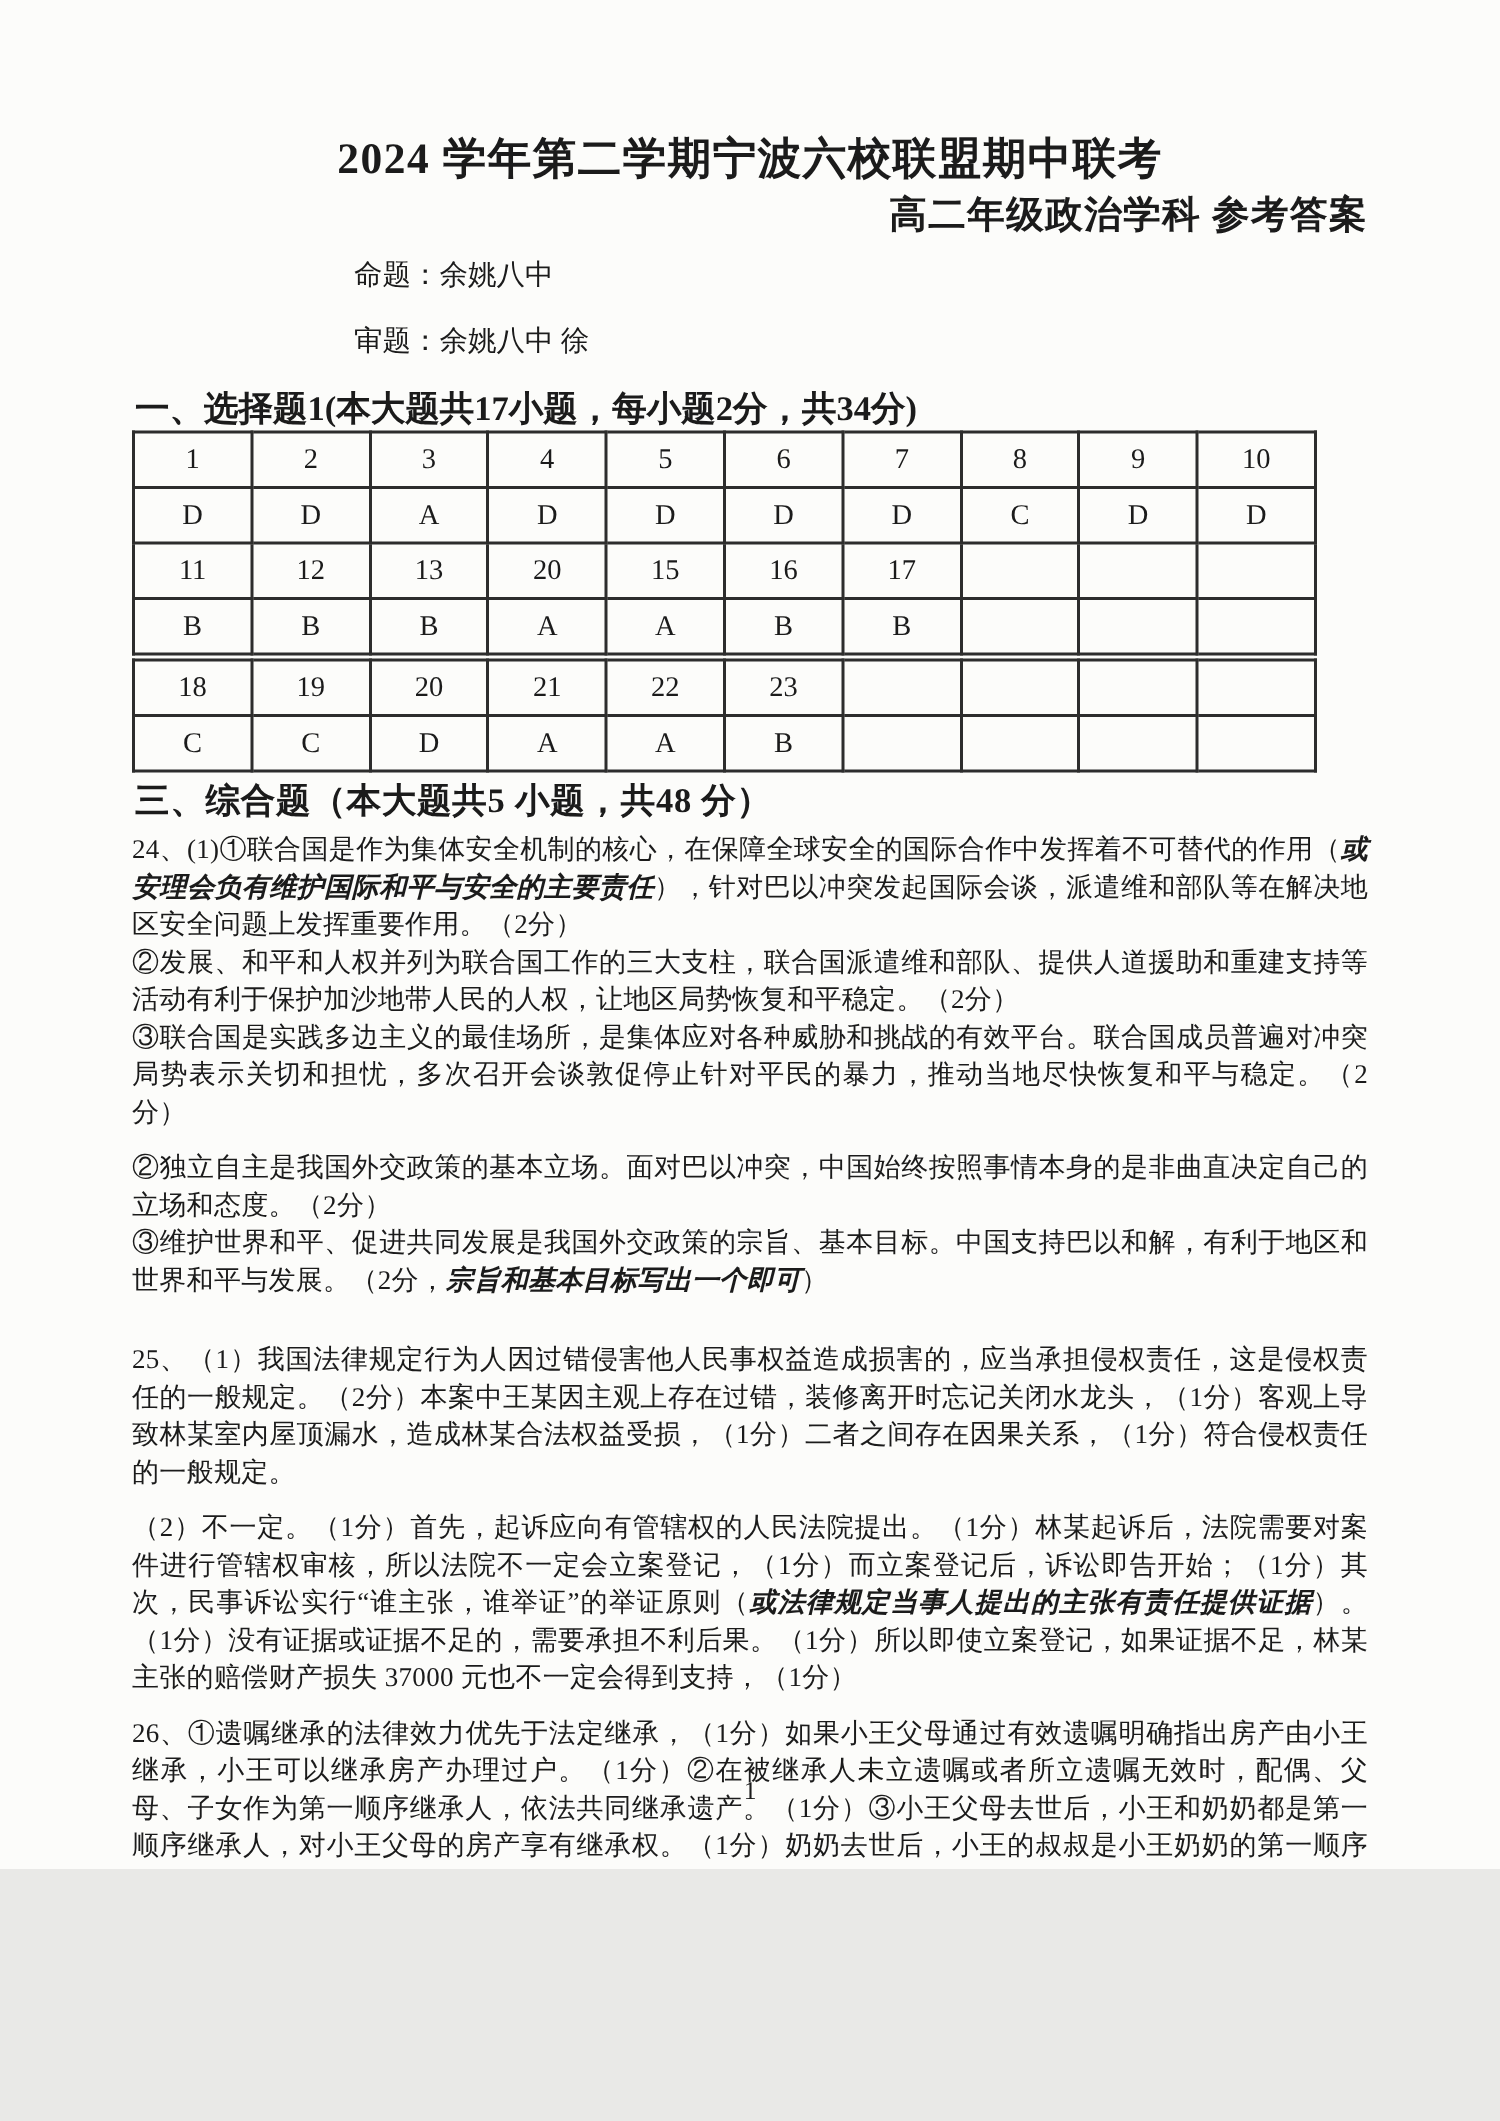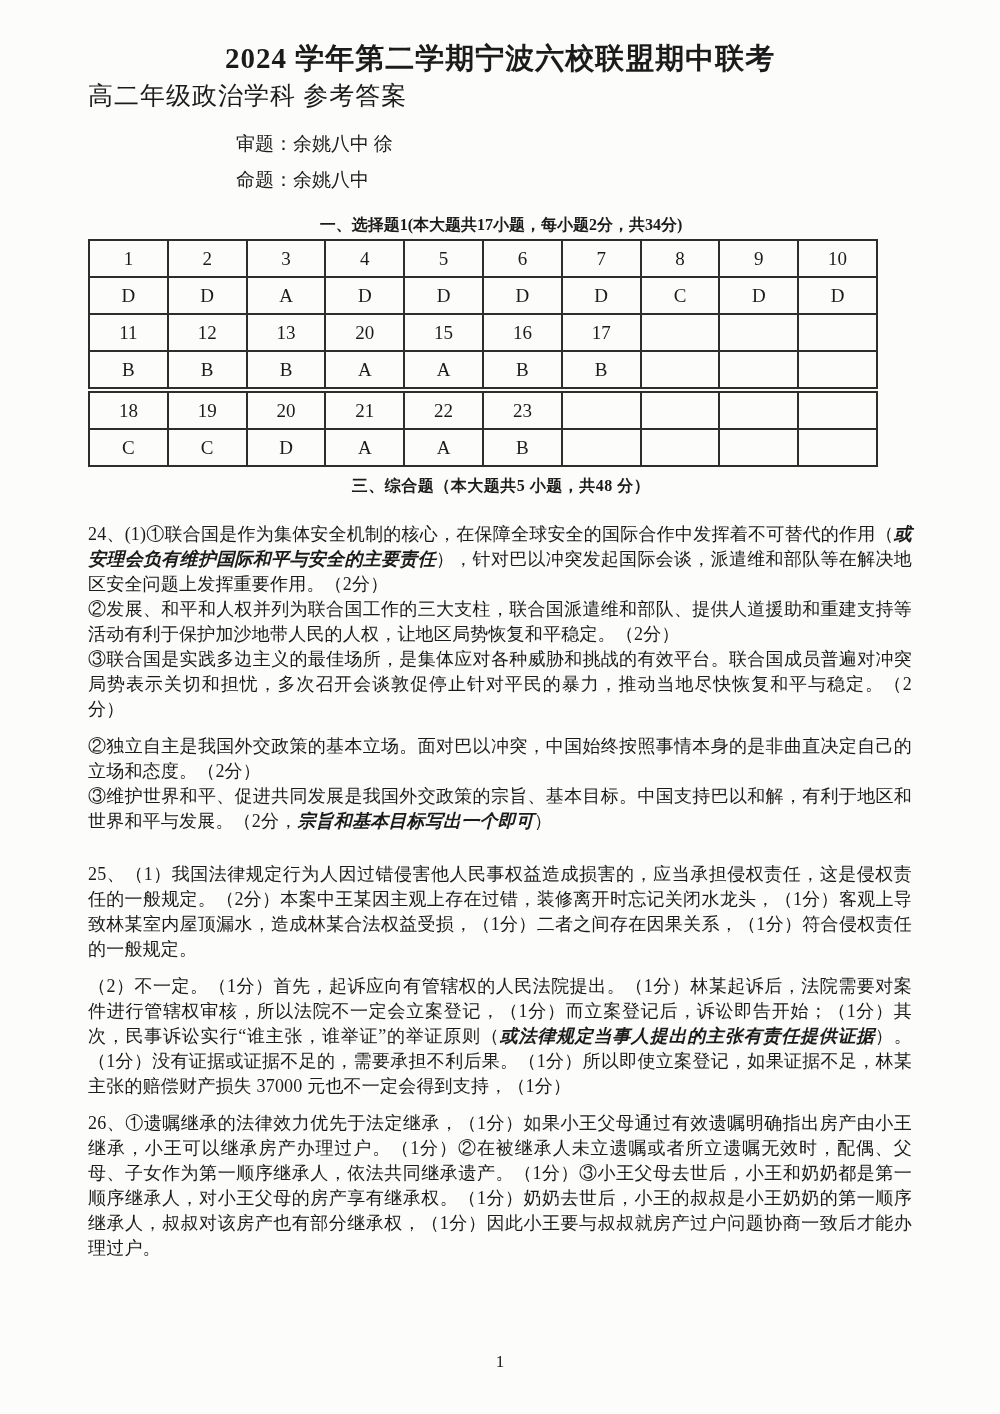--- a/index.html
+++ b/index.html
@@ -5,55 +5,54 @@
   html, body { margin: 0; padding: 0; }
   body {
     width: 1000px;
     background: #e9e9e7;
     font-family: "Liberation Serif", "DejaVu Serif", serif;
     color: #1b1b1b;
   }
   .page {
     position: relative;
     width: 1000px;
-    height: 1414px;
+    height: 1246px;
     margin: 0 auto;
     background: #fcfcfa;
     box-sizing: border-box;
-    padding: 40px 88px 0 88px;
+    padding: 88px 88px 0 88px;
     overflow: hidden;
   }
   .doc-title {
     margin: 0;
     font-size: 29px;
     line-height: 36px;
     font-weight: bold;
     text-align: center;
     letter-spacing: 1px;
   }
   .doc-subtitle {
     margin: 4px 0 0 0;
     font-size: 25px;
     line-height: 32px;
-    font-weight: normal;
-    text-align: left;
+    font-weight: bold;
+    text-align: right;
     letter-spacing: 1px;
   }
   .meta-line {
     font-size: 19px;
     line-height: 24px;
     margin: 12px 0 0 148px;
   }
   .meta-line.reviewer { margin-top: 20px; }
   .section-heading {
-    font-size: 16px;
+    font-size: 23px;
     line-height: 25px;
     font-weight: bold;
     margin: 20px 0 0 2px;
-    text-align: center;
   }
   .section-heading.second { margin-top: 7px; }
   .section-heading.third  { margin-top: 6px; letter-spacing: 0.5px; }
   table.answer-table {
     width: 790px;
     margin-top: 2px;
     border-collapse: collapse;
     table-layout: fixed;
   }
   table.answer-table td {
@@ -65,43 +64,43 @@
     padding: 0;
   }
   .answers {
     margin-top: 7px;
     font-size: 18px;
     line-height: 25px;
     text-align: justify;
     letter-spacing: 0.2px;
   }
   .answers p { margin: 0; }
-  .answer-block { margin-top: 24px; }
+  .answer-block { margin-top: 8px; }
   .answer-block.gap-large { margin-top: 28px; }
   .answer-block.gap-medium { margin-top: 12px; }
   .em-seg { font-style: italic; font-weight: 600; }
   .page-footer {
     position: absolute;
     left: 0;
     bottom: 42px;
     width: 100%;
     text-align: center;
     font-size: 17px;
   }
 </style>
 </head>
 <body>
 
 <div class="page">
 
   <h1 class="doc-title">2024 学年第二学期宁波六校联盟期中联考</h1>
   <h2 class="doc-subtitle">高二年级政治学科 参考答案</h2>
 
+  <div class="meta-line">命题：余姚八中</div>
   <div class="meta-line reviewer">审题：余姚八中 徐</div>
-  <div class="meta-line">命题：余姚八中</div>
 
   <div class="section-heading">一、选择题1(本大题共17小题，每小题2分，共34分)</div>
   <table class="answer-table">
     <tbody>
         <tr>
           <td>1</td>
           <td>2</td>
           <td>3</td>
           <td>4</td>
           <td>5</td>

